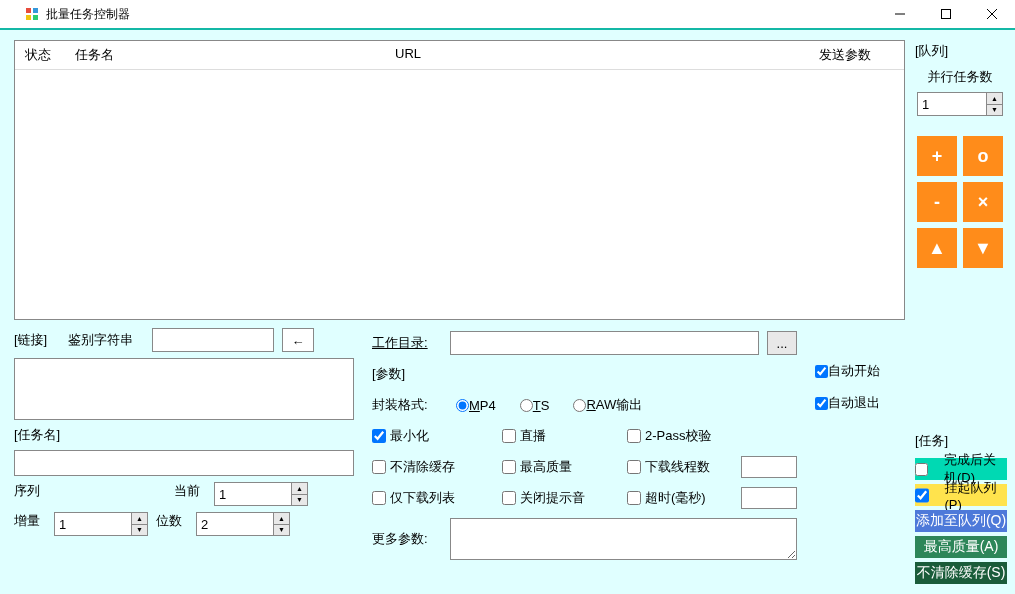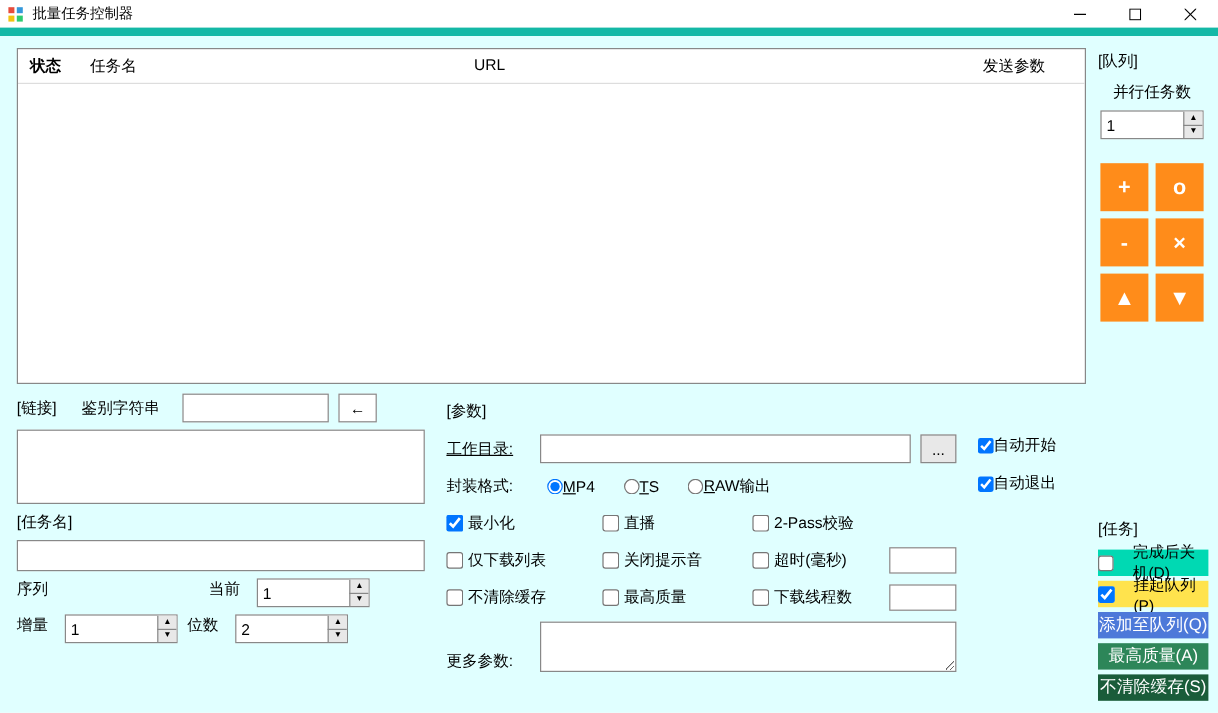--- a/index.html
+++ b/index.html
@@ -1,34 +1,34 @@
 <!DOCTYPE html>
 <html><head>
   <meta charset="utf-8">
   <style>
     * { box-sizing: border-box; margin: 0; padding: 0; font-family: "Microsoft YaHei", sans-serif; font-size: 13px; }
     body { width: 1015px; height: 594px; background: #f0f0f0; overflow: hidden; }
     
     .window { width: 1015px; height: 594px; background: #fff; display: flex; flex-direction: column; }
     
-    .titlebar { height: 30px; background: #fff; display: flex; align-items: center; padding-left: 5px; border-bottom: 7px solid #14b8a6; }
+    .titlebar { height: 30px; background: #fff; display: flex; align-items: center; padding-left: 24px; border-bottom: 2px solid #14b8a6; }
     .titlebar-icon { width: 16px; height: 16px; margin-right: 6px; }
     .titlebar-icon svg { width: 16px; height: 16px; }
     .titlebar-title { flex: 1; font-size: 12px; }
     .titlebar-controls { display: flex; }
     .titlebar-btn { width: 46px; height: 30px; display: flex; align-items: center; justify-content: center; cursor: pointer; }
     
     .content { flex: 1; background: #e0ffff; padding: 10px 14px; display: flex; gap: 10px; }
     
     .main-area { flex: 1; display: flex; flex-direction: column; gap: 8px; }
     
     .task-table { background: #fff; border: 1px solid #888; height: 280px; }
     .task-table-header { display: flex; border-bottom: 1px solid #ddd; }
     .th { padding: 5px 10px; font-size: 13px; border-right: 1px solid transparent; }
-    .th-status { width: 50px; font-weight: bold; }
+    .th-status { width: 50px; }
     .th-name { width: 320px; }
     .th-url { flex: 1; }
     .th-params { width: 95px; }
     
     .bottom-area { display: flex; gap: 18px; }
     
     .left-col { width: 340px; display: flex; flex-direction: column; gap: 6px; }
     .link-row { display: flex; align-items: center; gap: 8px; }
     .link-row .section-label { width: 46px; }
     .ident-label { width: 76px; }
@@ -55,21 +55,21 @@
     .radio-item { display: flex; align-items: center; gap: 0; cursor: pointer; }
     .radio-item input { margin: 0; }
     .u { text-decoration: underline; }
     .check-row { display: flex; height: 30px; align-items: center; }
     .check-cell { display: flex; align-items: center; gap: 4px; cursor: pointer; }
     .check-cell.c1 { width: 130px; }
     .check-cell.c2 { width: 125px; }
     .check-cell.c3 { width: 110px; }
     .check-cell input[type="checkbox"] { margin: 0; width: 14px; height: 14px; }
     .small-input { width: 56px; height: 22px; border: 1px solid #888; padding: 0 4px; margin-left: 4px; }
-    .more-row { display: flex; align-items: flex-end; gap: 8px; }
+    .more-row { display: flex; align-items: center; gap: 8px; }
     .more-input { flex: 1; height: 42px; border: 1px solid #888; background: #fff; }
     
     .right-sidebar { width: 125px; display: flex; flex-direction: column; gap: 6px; }
     .right-top { width: 92px; display: flex; flex-direction: column; gap: 6px; }
     .r-label { padding: 2px 0; }
     .parallel-label { text-align: center; width: 90px; }
     .parallel-spin { width: 86px; margin-left: 2px; }
     
     .orange-grid { display: grid; grid-template-columns: 40px 40px; gap: 6px; width: 86px; margin-top: 14px; margin-left: 2px; }
     .orange-btn { width: 40px; height: 40px; background: #ff8c1a; color: #fff; display: flex; align-items: center; justify-content: center; font-size: 18px; cursor: pointer; font-weight: bold; }
@@ -173,28 +173,28 @@
                 <div class="spinner-btns">
                   <div>▲</div>
                   <div>▼</div>
                 </div>
               </div>
           </div>
         </div>
 
         <div class="mid-col">
           <div class="param-row">
-            <span class="section-label bracket">[参数]</span>
-          </div>
-          <div class="param-row">
             <span class="wd-label">工作目录:</span>
             <input class="wd-input" value="" style="">
             <div class="browse-btn">
                 <span>...</span>
               </div>
+          </div>
+          <div class="param-row">
+            <span class="section-label bracket">[参数]</span>
           </div>
           <div class="param-row">
             <span class="fmt-label">封装格式:</span>
             <div class="radio-group">
               <label class="radio-item">
                   <input type="radio" name="fmt" checked="" style=""> 
                   <span><span class="u">M</span>P4</span>
                 </label>
               <label class="radio-item">
                   <input type="radio" name="fmt" style=""> 
@@ -216,44 +216,44 @@
                 <span>直播</span>
               </label>
             <label class="check-cell c3">
                 <input type="checkbox" style=""> 
                 <span>2-Pass校验</span>
               </label>
           </div>
           <div class="check-row">
             <label class="check-cell c1">
                 <input type="checkbox" style=""> 
-                <span>仅下载列表</span>
+                <span>不清除缓存</span>
               </label>
             <label class="check-cell c2">
                 <input type="checkbox" style=""> 
-                <span>关闭提示音</span>
+                <span>最高质量</span>
               </label>
             <label class="check-cell c3">
                 <input type="checkbox" style=""> 
-                <span>超时(毫秒)</span>
+                <span>下载线程数</span>
               </label>
             <input class="small-input" value="" style="">
           </div>
           <div class="check-row">
             <label class="check-cell c1">
                 <input type="checkbox" style=""> 
-                <span>不清除缓存</span>
+                <span>仅下载列表</span>
               </label>
             <label class="check-cell c2">
                 <input type="checkbox" style=""> 
-                <span>最高质量</span>
+                <span>关闭提示音</span>
               </label>
             <label class="check-cell c3">
                 <input type="checkbox" style=""> 
-                <span>下载线程数</span>
+                <span>超时(毫秒)</span>
               </label>
             <input class="small-input" value="" style="">
           </div>
           <div class="more-row" style="margin-top:4px;">
             <span style="width:70px;">更多参数:</span>
             <textarea class="more-input" style=""></textarea>
           </div>
         </div>
 
         <div style="width:90px; display:flex; flex-direction:column;">

